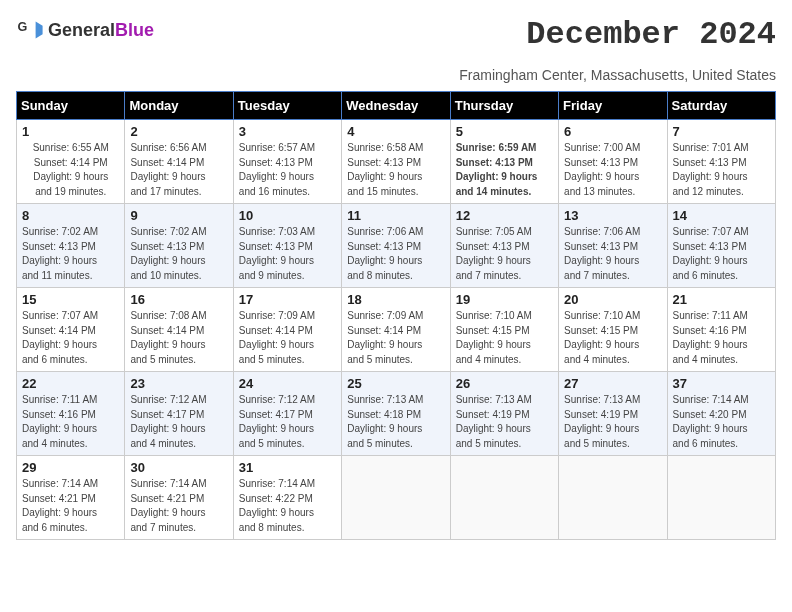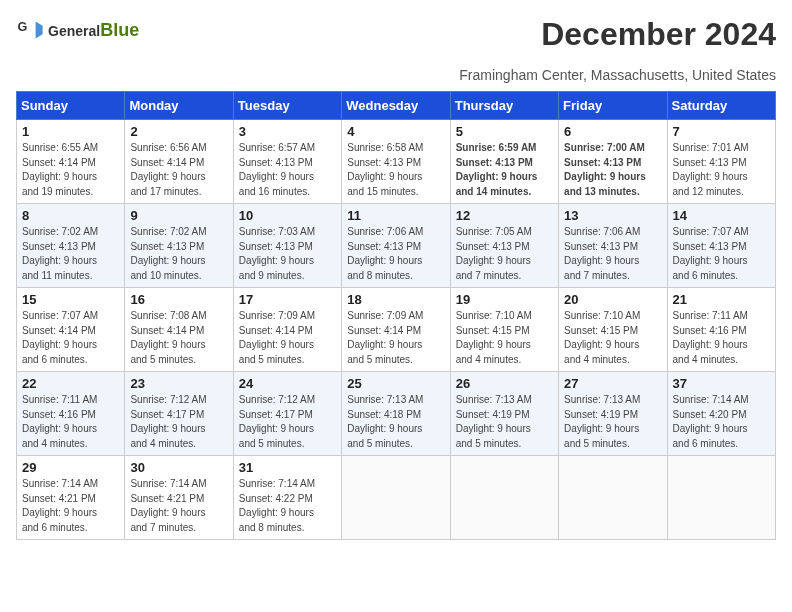--- a/index.html
+++ b/index.html
@@ -15,53 +15,54 @@
       justify-content: space-between;
       align-items: flex-start;
       margin-bottom: 4px;
     }
     .logo {
       display: flex;
       align-items: center;
       gap: 4px;
     }
     .logo-text-general {
-      font-size: 14px;
+      font-size: 18px;
       font-weight: bold;
       color: #333;
     }
     .logo-text-blue {
       font-size: 18px;
       font-weight: bold;
-      color: #4d7c0f;
+      color: #a21caf;
     }
     .logo-icon {
       width: 28px;
       height: 28px;
     }
     .title-block {
       text-align: right;
     }
     .month-title {
       font-size: 32px;
       font-weight: bold;
       color: #333;
+      font-family: Liberation Mono, monospace;
     }
     .location-subtitle {
       font-size: 14px;
       color: #555;
       margin-top: 14px;
     }
     .calendar-table {
       width: 100%;
       border-collapse: collapse;
       margin-top: 8px;
     }
     .calendar-table th {
-      background-color: #1d4ed8;
+      background-color: #000000;
       color: #fff;
       font-size: 13px;
       font-weight: bold;
       padding: 6px 4px;
       text-align: left;
       border: 1px solid #4a7dc9;
     }
     .calendar-table td {
       vertical-align: top;
       border: 1px solid #ccc;
@@ -123,21 +124,21 @@
         <th>Wednesday</th>
         <th>Thursday</th>
         <th>Friday</th>
         <th>Saturday</th>
       </tr>
   </thead>
   <tbody id="calendar-body">
   <tr>
         <td>
           <span class="day-number">1</span>
-          <div class="day-info" style="white-space: pre-line;">Sunrise: 6:55 AM
+          <div class="day-info" style="white-space: pre-line; text-align: center;">Sunrise: 6:55 AM
 Sunset: 4:14 PM
 Daylight: 9 hours
 and 19 minutes.</div>
         </td>
         <td>
           <span class="day-number">2</span>
           <div class="day-info" style="white-space: pre-line;">Sunrise: 6:56 AM
 Sunset: 4:14 PM
 Daylight: 9 hours
 and 17 minutes.</div>
@@ -158,21 +159,21 @@
         </td>
         <td>
           <span class="day-number">5</span>
           <div class="day-info" style="white-space: pre-line; font-weight: bold;">Sunrise: 6:59 AM
 Sunset: 4:13 PM
 Daylight: 9 hours
 and 14 minutes.</div>
         </td>
         <td>
           <span class="day-number">6</span>
-          <div class="day-info" style="white-space: pre-line; font-weight: bold;">Sunrise: 7:00 AM
+          <div class="day-info" style="white-space: pre-line;">Sunrise: 7:00 AM
 Sunset: 4:13 PM
 Daylight: 9 hours
 and 13 minutes.</div>
         </td>
         <td>
           <span class="day-number">7</span>
           <div class="day-info" style="white-space: pre-line;">Sunrise: 7:01 AM
 Sunset: 4:13 PM
 Daylight: 9 hours
 and 12 minutes.</div>

